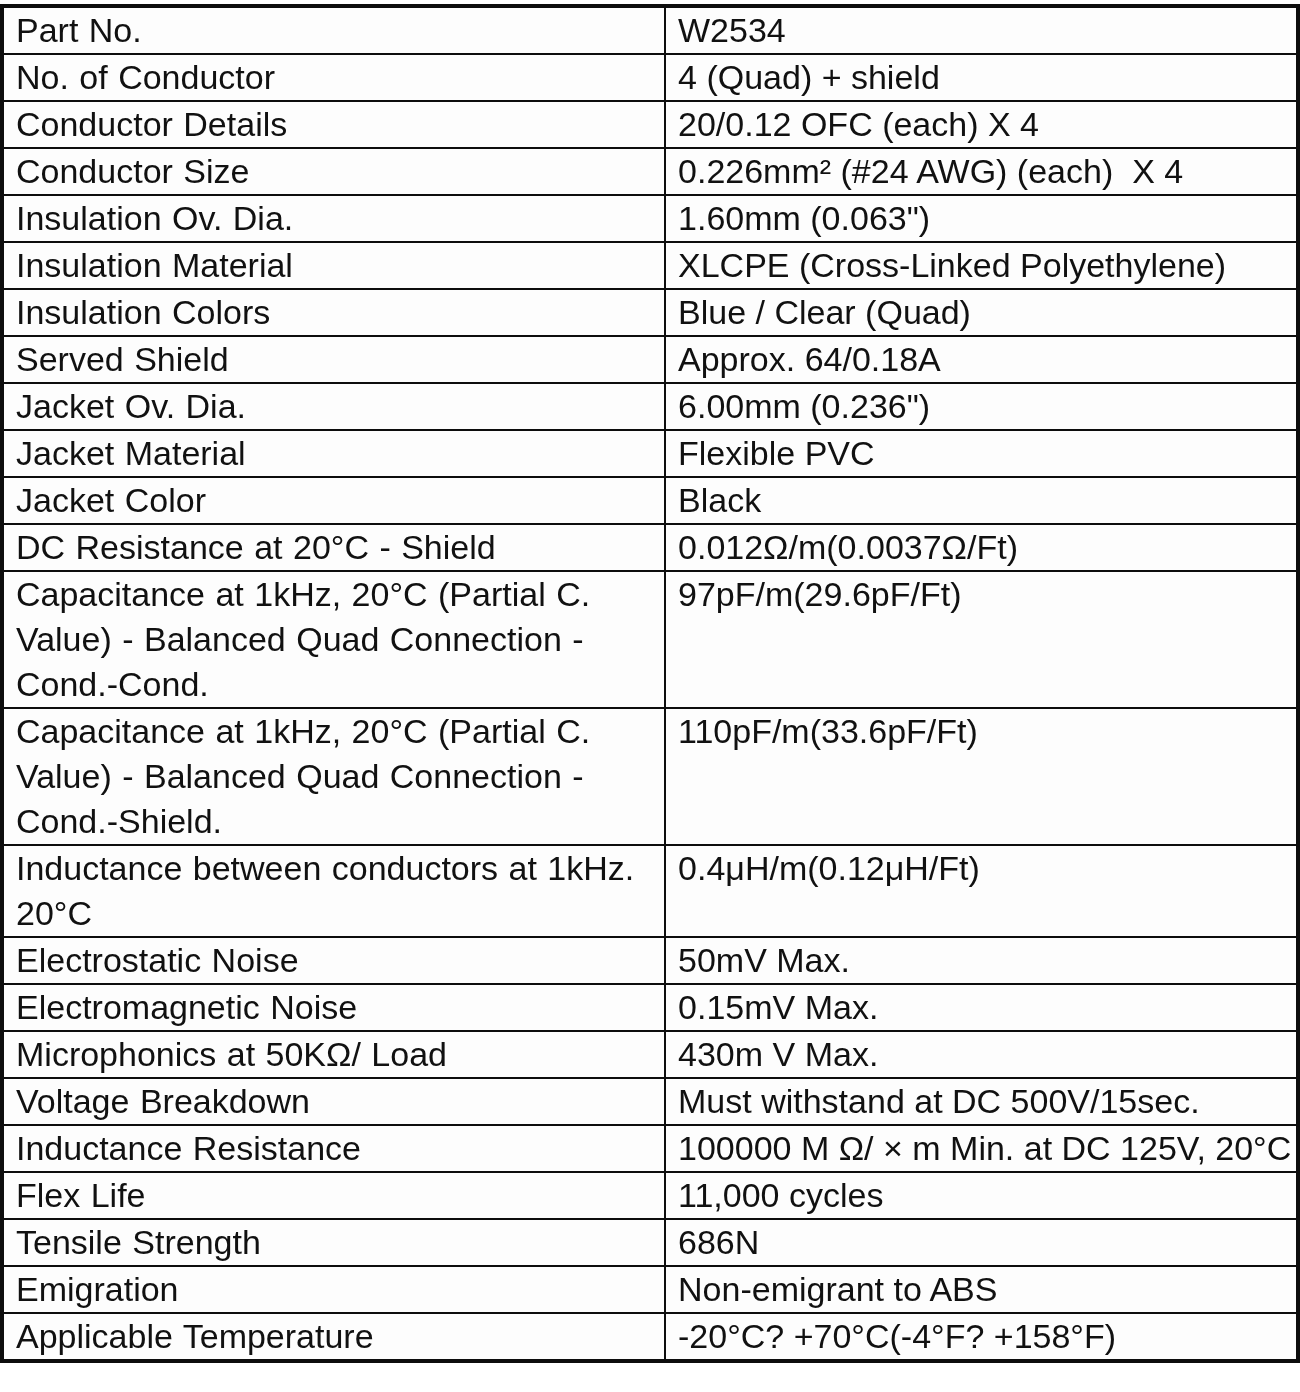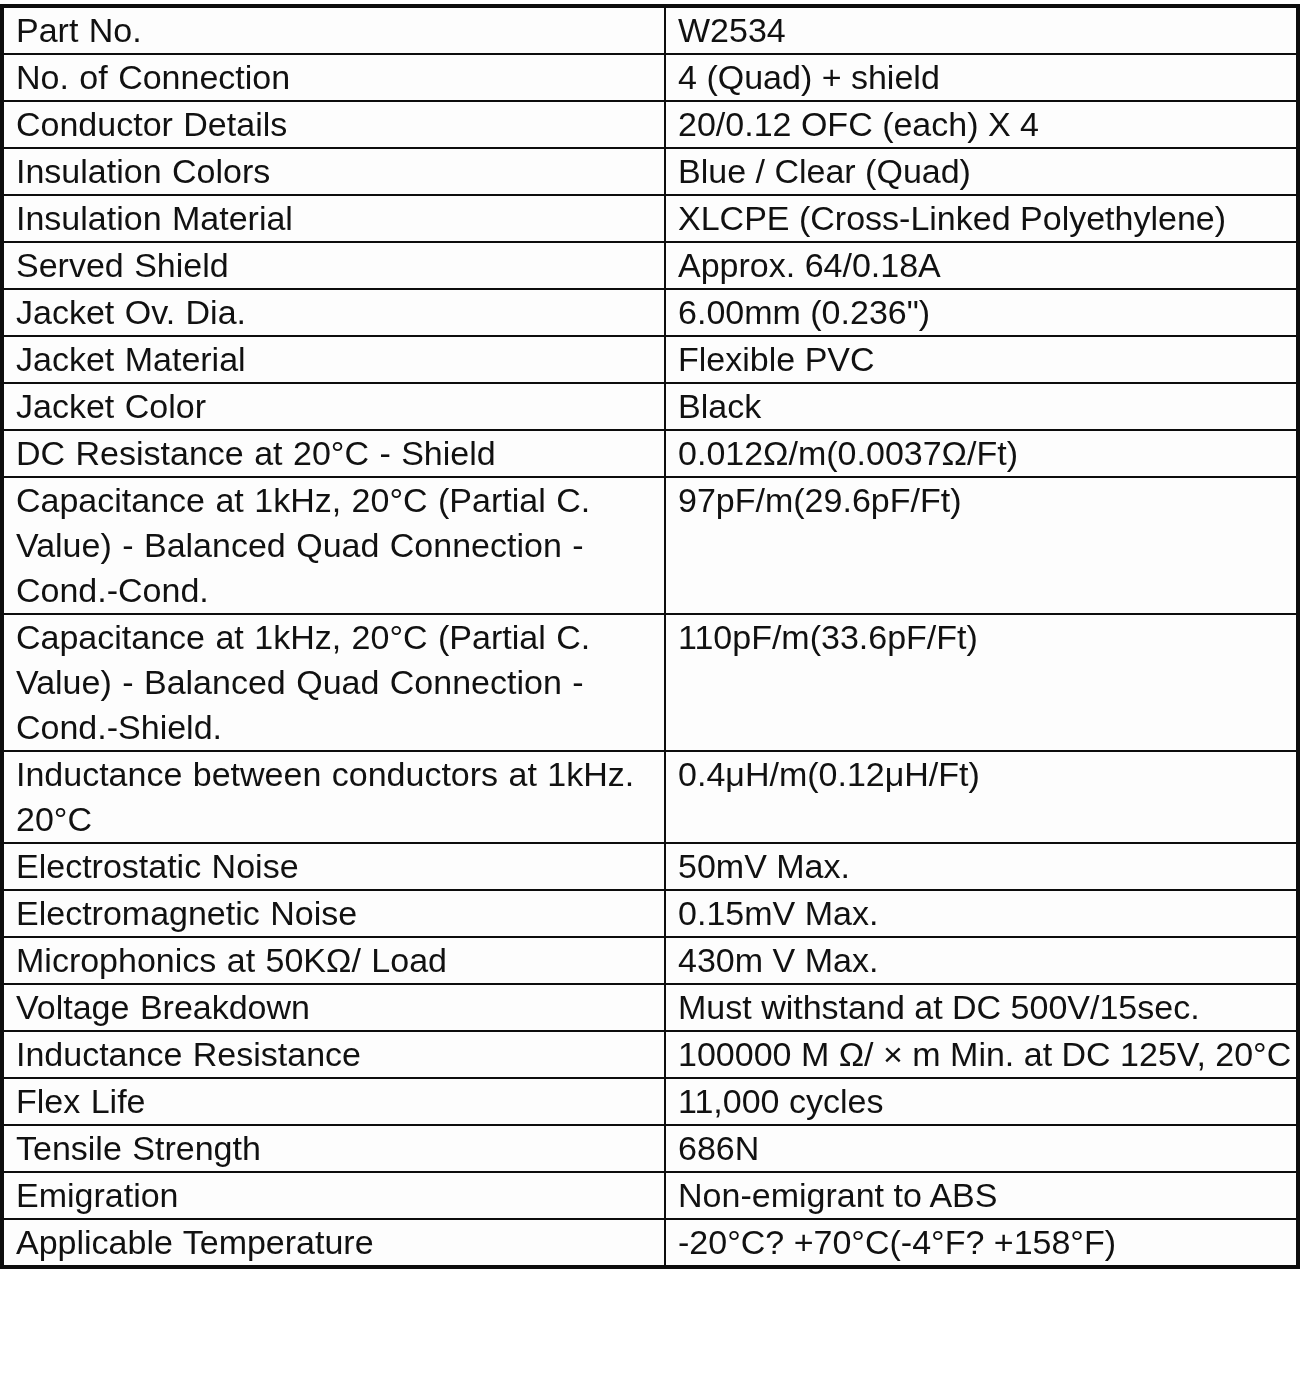--- a/index.html
+++ b/index.html
@@ -50,39 +50,47 @@
     <col class="c1">
     <col class="c2">
   </colgroup>
   <tbody>
   <tr>
     <td class="label">Part No.</td>
     <td class="value">W2534</td>
   </tr>
 
   <tr>
-    <td class="label">No. of Connection</td>
+    <td class="label">No. of Conductor</td>
     <td class="value">4 (Quad) + shield</td>
   </tr>
 
   <tr>
     <td class="label">Conductor Details</td>
     <td class="value">20/0.12 OFC (each) X 4</td>
   </tr>
 
-
+  <tr>
+    <td class="label">Conductor Size</td>
+    <td class="value">0.226mm² (#24 AWG) (each)  X 4</td>
+  </tr>
 
   <tr>
-    <td class="label">Insulation Colors</td>
-    <td class="value">Blue / Clear (Quad)</td>
+    <td class="label">Insulation Ov. Dia.</td>
+    <td class="value">1.60mm (0.063")</td>
   </tr>
 
   <tr>
     <td class="label">Insulation Material</td>
     <td class="value">XLCPE (Cross-Linked Polyethylene)</td>
+  </tr>
+
+  <tr>
+    <td class="label">Insulation Colors</td>
+    <td class="value">Blue / Clear (Quad)</td>
   </tr>
 
   <tr>
     <td class="label">Served Shield</td>
     <td class="value">Approx. 64/0.18A</td>
   </tr>
 
   <tr>
     <td class="label">Jacket Ov. Dia.</td>
     <td class="value">6.00mm (0.236")</td>

